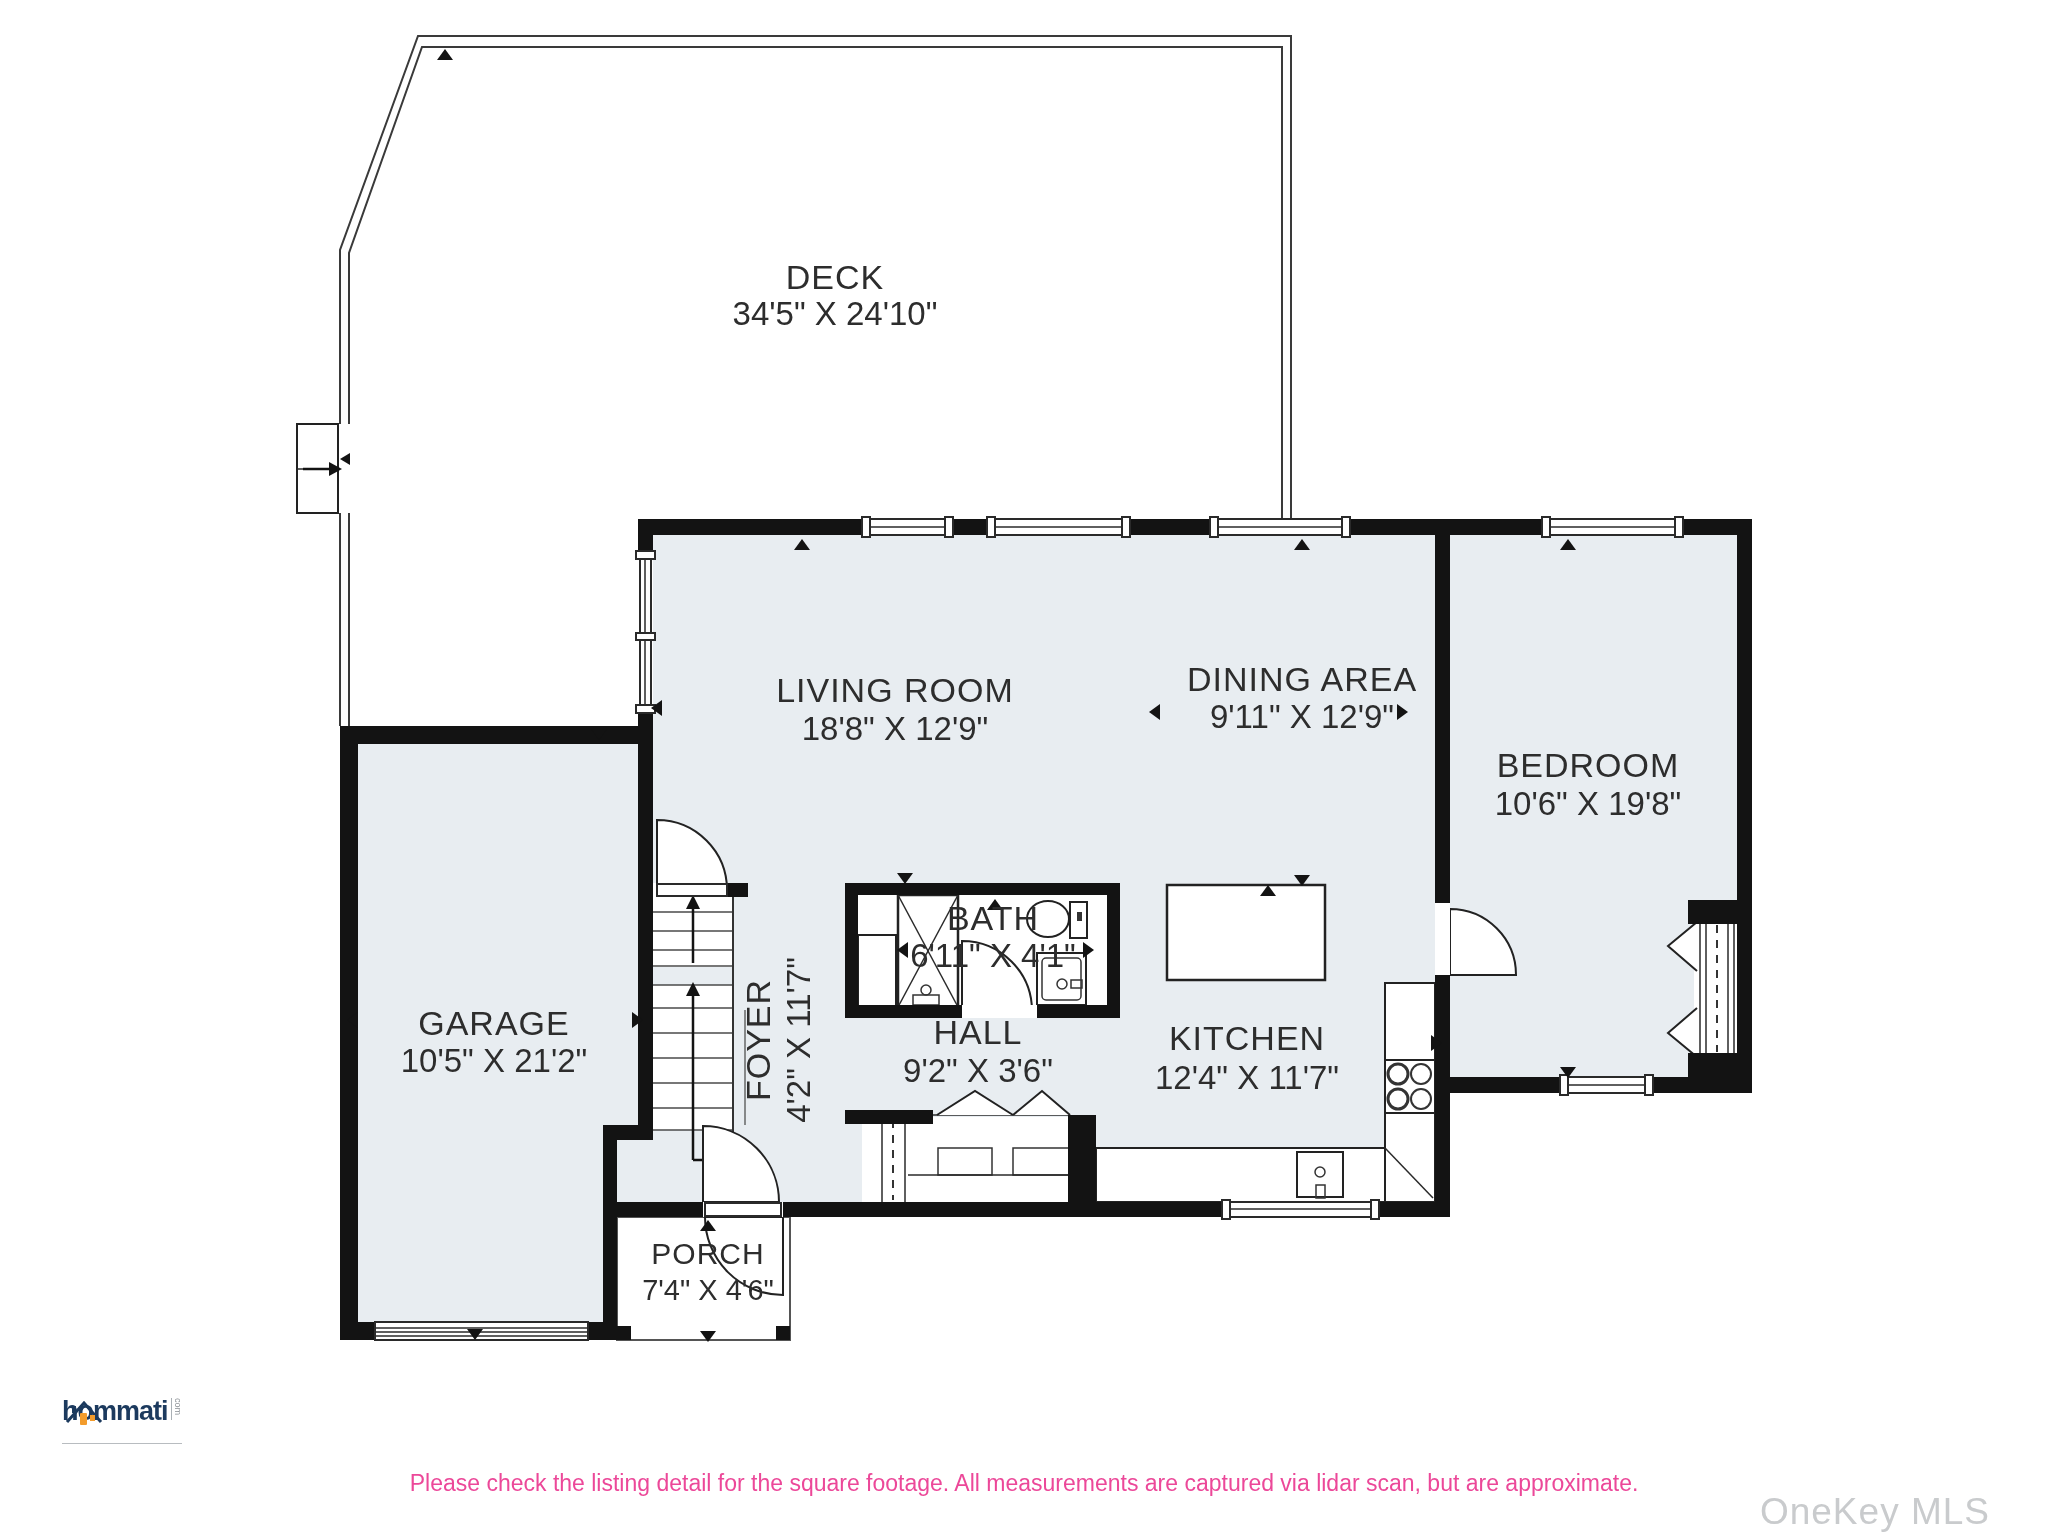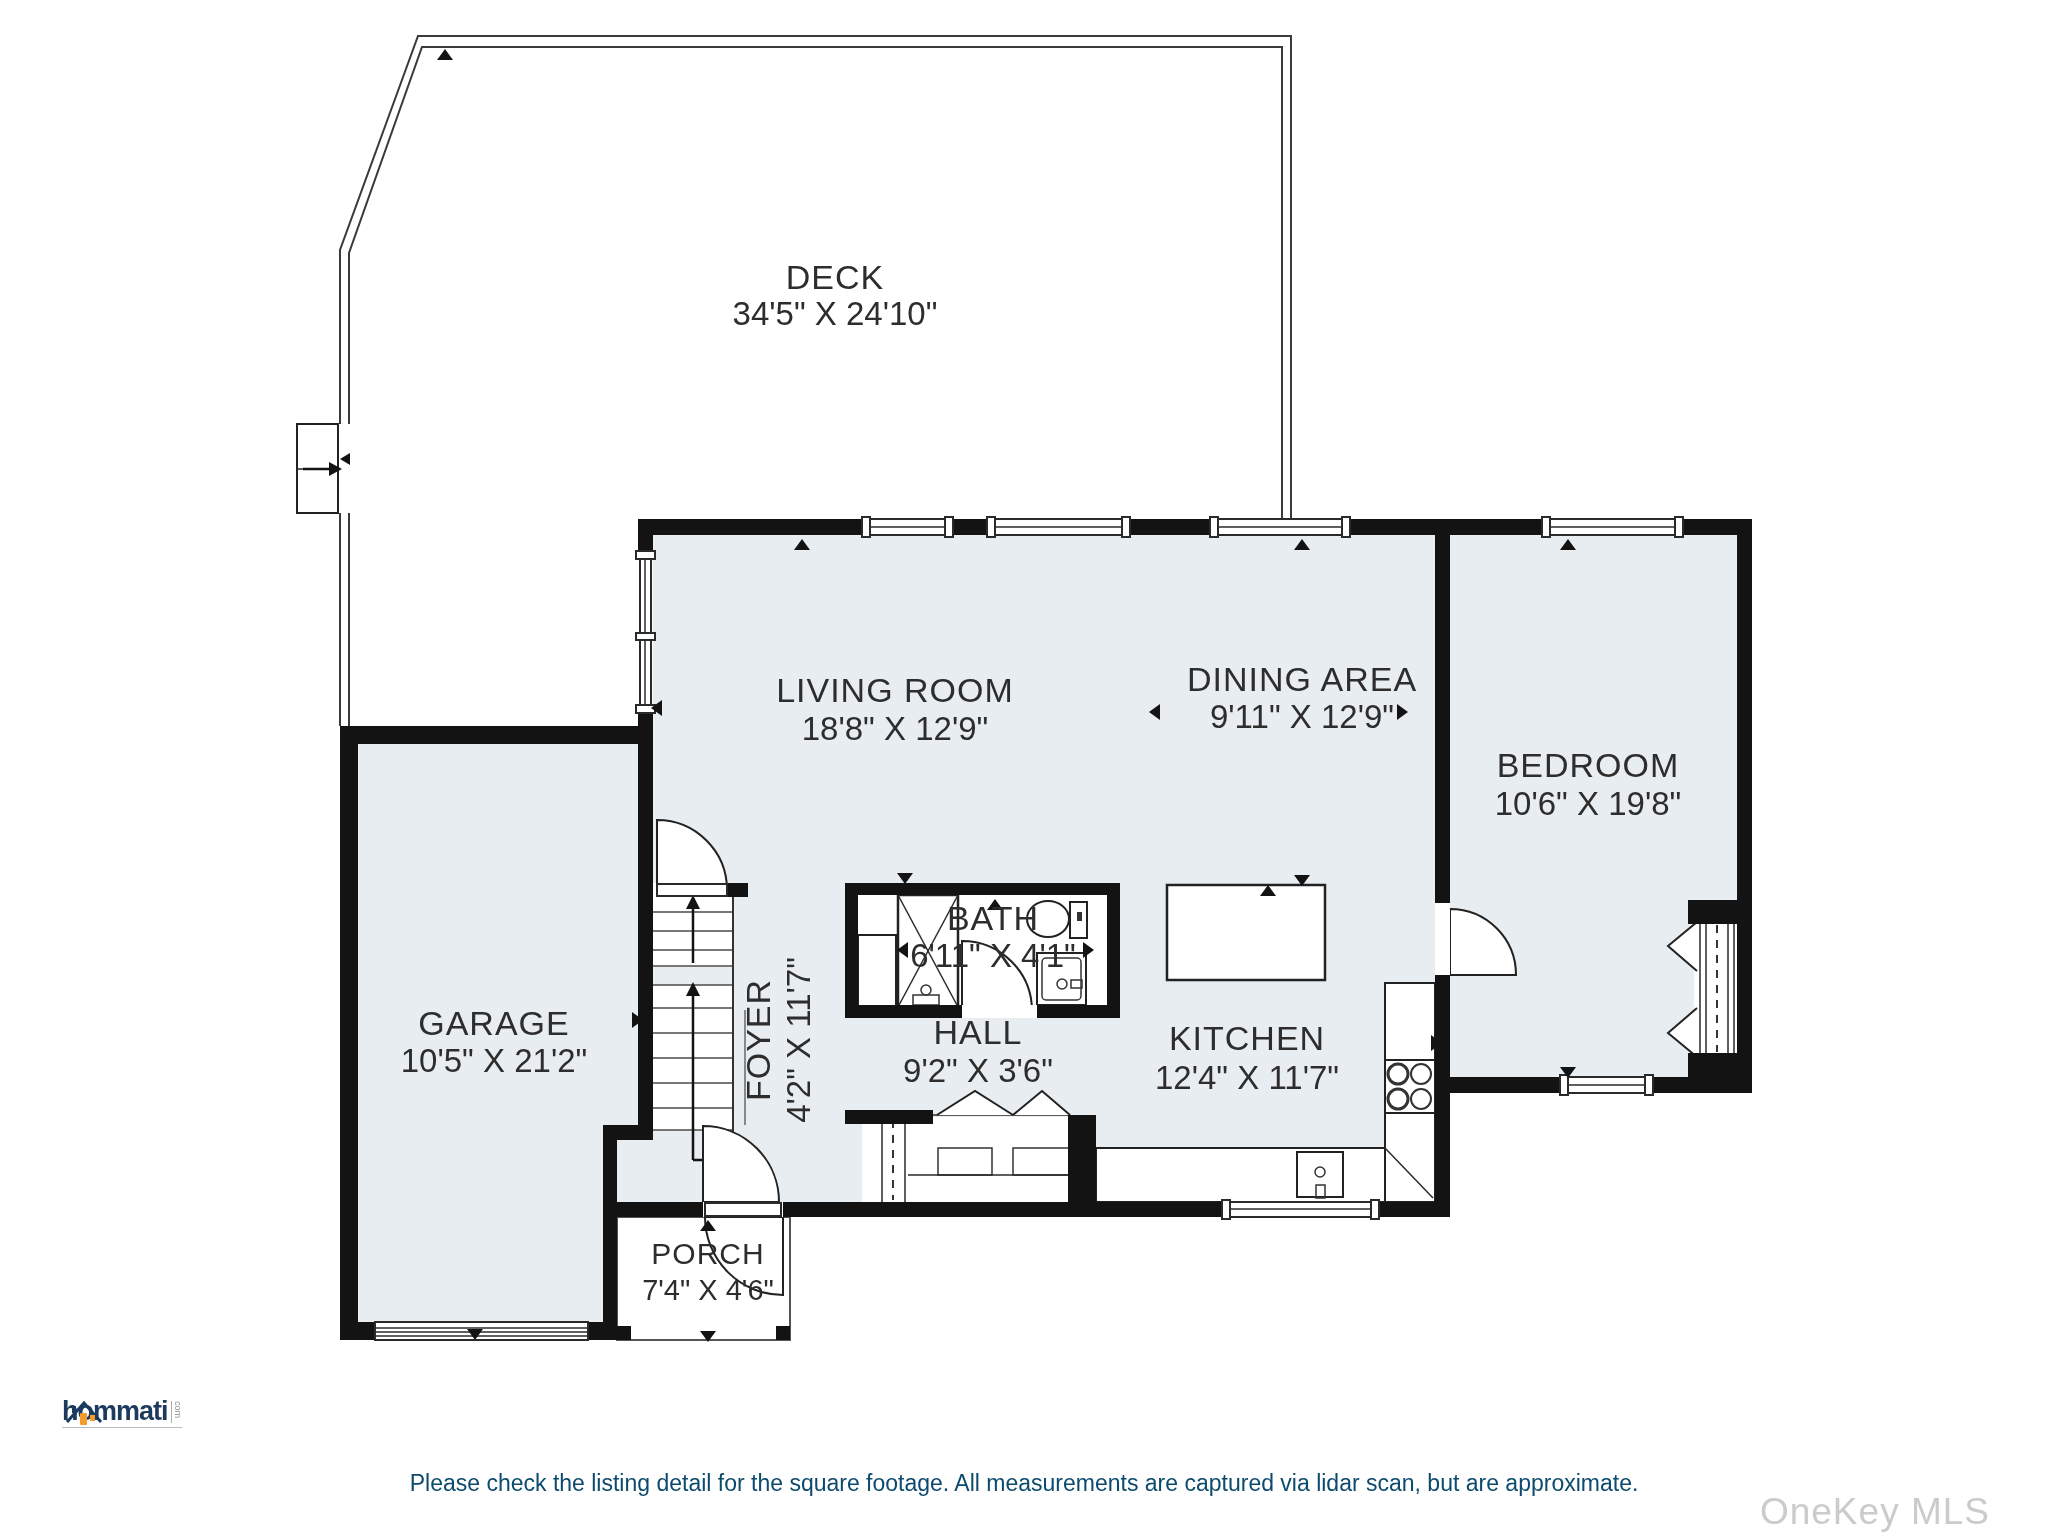--- a/index.html
+++ b/index.html
@@ -19,26 +19,26 @@
   .fixture{fill:#ffffff;stroke:#222222;stroke-width:2;}
   .fixthin{fill:none;stroke:#333333;stroke-width:1.5;}
   .doorarc{fill:#ffffff;stroke:#222222;stroke-width:2;}
   .marker{fill:#131313;}
   .win{fill:#ffffff;stroke:#2a2a2a;stroke-width:2;}
   .winline{stroke:#2a2a2a;stroke-width:1.5;}
   
   .logo{position:absolute;left:62px;top:1398px;width:130px;
         display:flex;flex-direction:column;align-items:flex-start;}
   .logo-house{margin-left:2px;margin-bottom:-4px;}
-  .logo-row{display:flex;align-items:center;border-bottom:1px solid #b8bcc0;padding-bottom:2px;}
+  .logo-row{display:flex;align-items:flex-start;border-bottom:1px solid #b8bcc0;padding-bottom:18px;}
   .logo-word{font-size:27px;font-weight:bold;color:#1c3a5e;letter-spacing:-1px;line-height:1;}
   .logo-com{font-size:9px;color:#8a8f94;writing-mode:vertical-rl;line-height:1;
             border-left:1px solid #aab0b5;margin-left:3px;padding-left:1px;height:22px;}
   .disclaimer{position:absolute;left:0;top:1470px;width:2048px;text-align:center;
-              font-size:23px;color:#0c4a6e;}
+              font-size:23px;color:#ec4899;}
   .watermark{position:absolute;right:58px;top:1460px;font-size:37px;color:#c9cbcd;
              letter-spacing:1px;margin-top:31px;}
 </style>
 </head>
 <body>
 
 <div class="stage">
 
 <svg width="2048" height="1536" viewBox="0 0 2048 1536">
 

